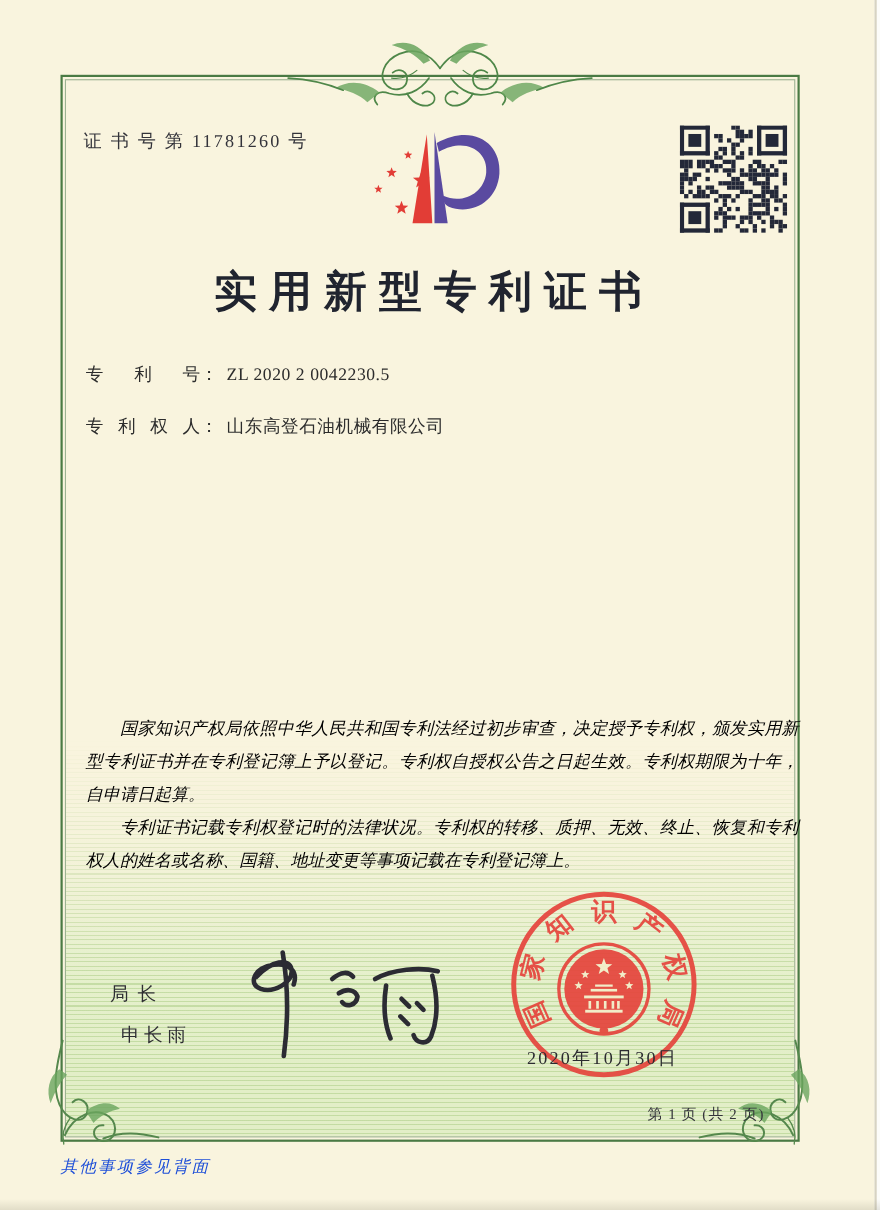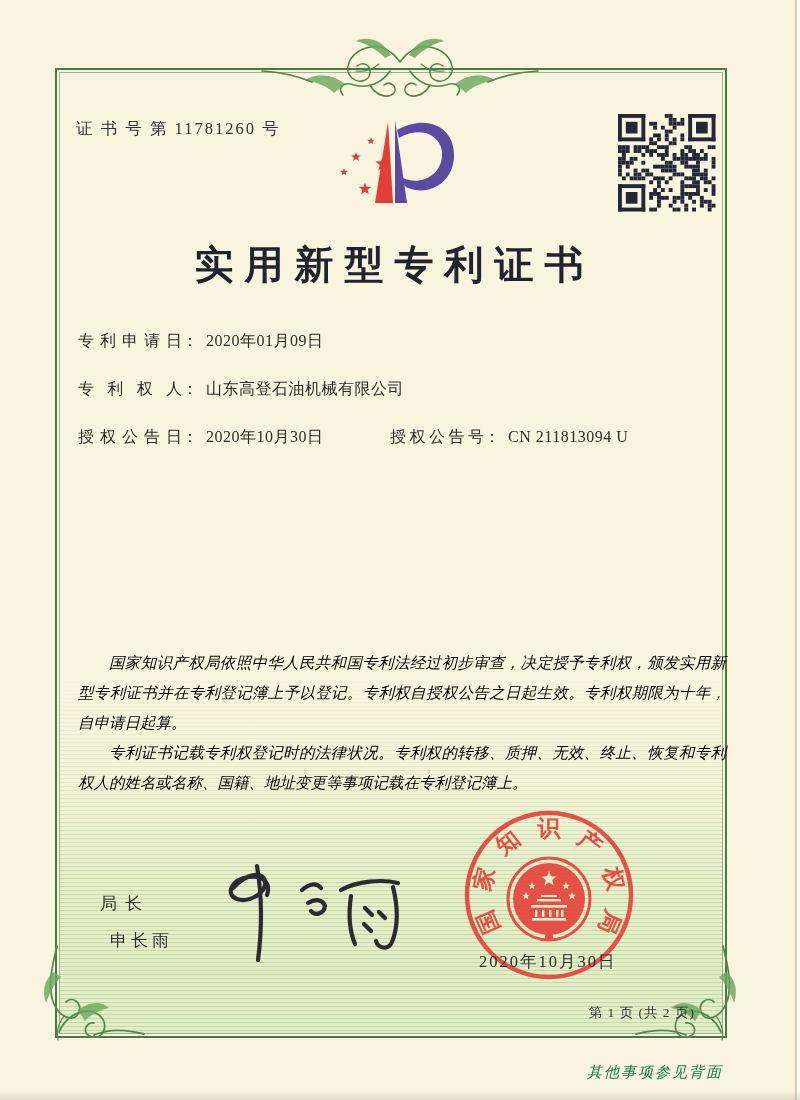--- a/index.html
+++ b/index.html
@@ -56,21 +56,21 @@
 
   .director{position:absolute;left:100px;top:892px;z-index:3;font-size:17px;color:#2e2e33;}
   .director .d-title{letter-spacing:8px;}
   .director .d-name{margin-top:14px;letter-spacing:4px;margin-left:10px;}
   .signature{position:absolute;left:205px;top:858px;z-index:3;}
 
   .seal{position:absolute;left:457px;top:803px;z-index:3;}
   .seal-date{position:absolute;left:479px;top:951px;z-index:4;font-size:16.5px;letter-spacing:2px;color:#2b2b30;}
 
   .page-number{position:absolute;left:55px;top:1004px;width:640px;text-align:right;font-size:13.5px;letter-spacing:1px;z-index:3;color:#33333a;}
-  .back-note{position:absolute;left:55px;top:1051px;width:668px;text-align:right;font-size:15px;font-style:italic;letter-spacing:2px;z-index:3;color:#15803d;margin-top:12px;}
+  .back-note{position:absolute;left:55px;top:1051px;width:668px;text-align:left;font-size:15px;font-style:italic;letter-spacing:2px;z-index:3;color:#1d4ed8;}
 
   .ornament-top{position:absolute;left:260px;top:30px;z-index:2;}
   .ornament-bl{position:absolute;left:34px;top:944px;z-index:2;}
   .ornament-br{position:absolute;left:634px;top:944px;z-index:2;}
 </style>
 </head>
 <body>
 
 <div class="page">
 
@@ -341,23 +341,22 @@
       <rect x="54.6" y="93.6" width="3.9" height="3.9" fill="#232838"></rect>
       <rect x="58.5" y="93.6" width="3.9" height="3.9" fill="#232838"></rect>
       <rect x="66.3" y="93.6" width="3.9" height="3.9" fill="#232838"></rect>
       <rect x="74.1" y="93.6" width="3.9" height="3.9" fill="#232838"></rect>
       <rect x="89.7" y="93.6" width="3.9" height="3.9" fill="#232838"></rect>
     </svg>
 
   <div class="doc-title">实用新型专利证书</div>
 
   <div class="fields" id="fields">
-      <div class="field-row"><span class="flabel">专利申请日</span><span class="fcolon">：</span><span class="fvalue">2020年01月09日</span></div>
+      <div class="field-row"><span class="flabel">专利号</span><span class="fcolon">：</span><span class="fvalue">ZL 2020 2 0042230.5</span></div>
       <div class="field-row"><span class="flabel">专利权人</span><span class="fcolon">：</span><span class="fvalue">山东高登石油机械有限公司</span></div>
-      <div class="field-row"><span class="flabel">授权公告日</span><span class="fcolon">：</span><span class="fvalue">2020年10月30日</span><span class="fcol2"><span class="flabel">授权公告号</span><span class="fcolon">：</span><span class="fvalue">CN 211813094 U</span></span></div>
     </div>
 
   <div class="paragraphs" id="paragraphs">
       <p>国家知识产权局依照中华人民共和国专利法经过初步审查，决定授予专利权，颁发实用新型专利证书并在专利登记簿上予以登记。专利权自授权公告之日起生效。专利权期限为十年，自申请日起算。</p>
       <p>专利证书记载专利权登记时的法律状况。专利权的转移、质押、无效、终止、恢复和专利权人的姓名或名称、国籍、地址变更等事项记载在专利登记簿上。</p>
     </div>
 
   <div class="director">
     <div class="d-title">局长</div>
     <div class="d-name">申长雨</div>

